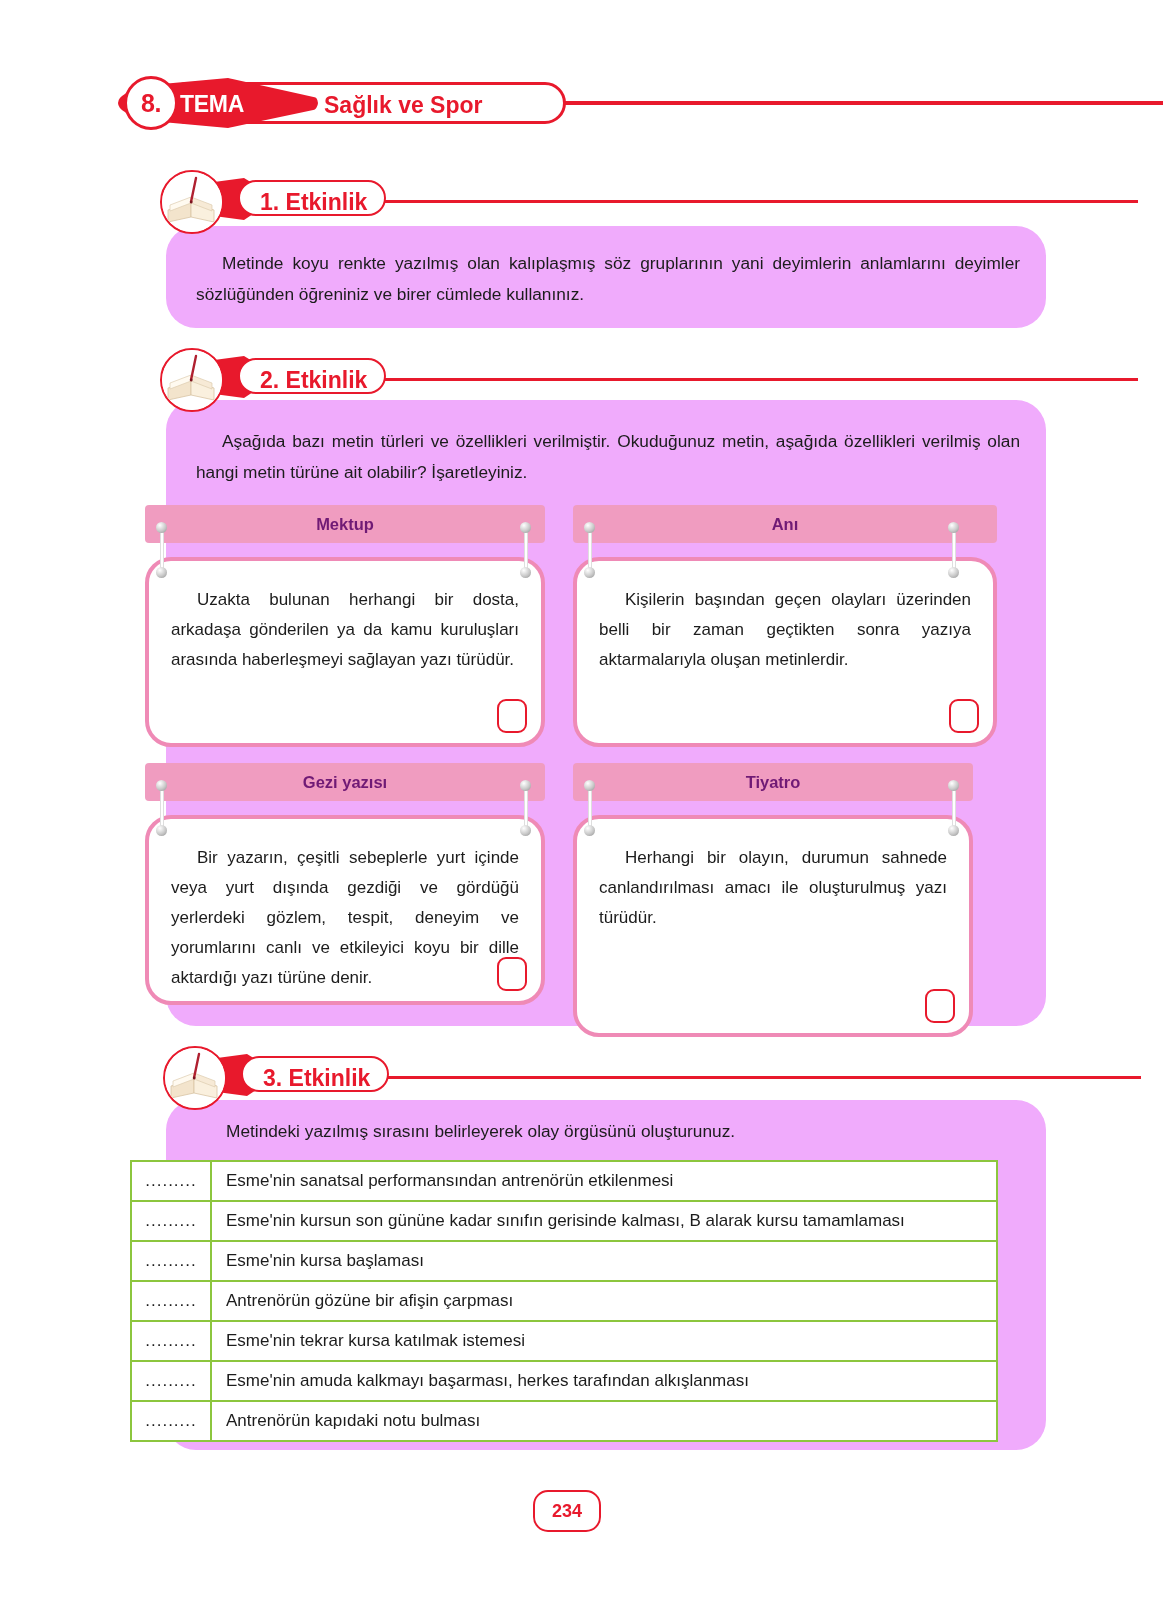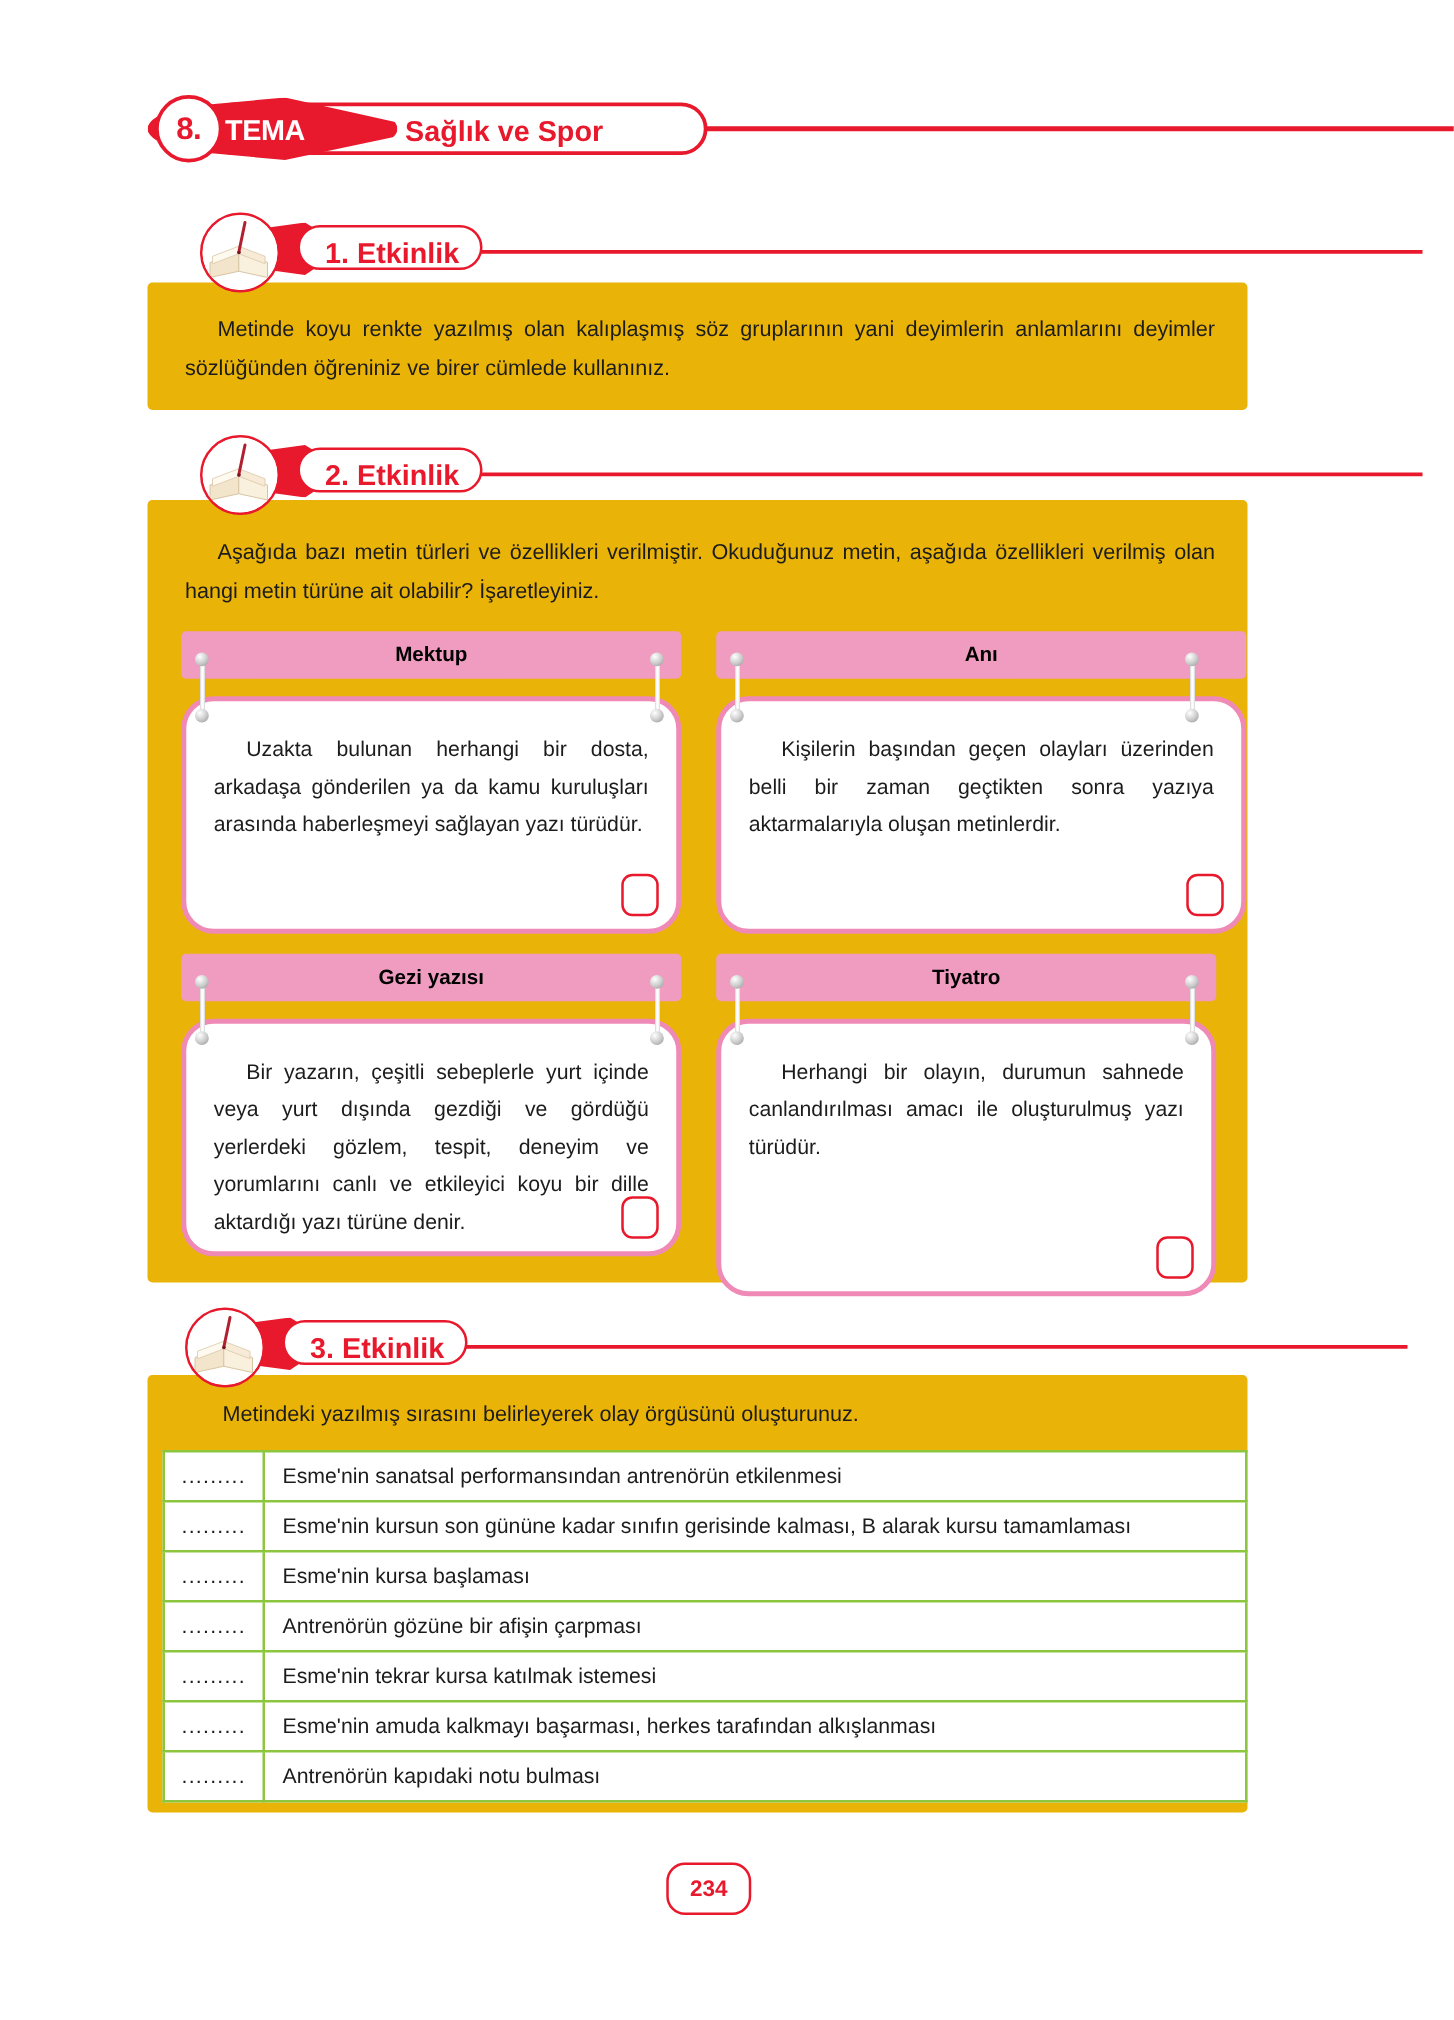--- a/index.html
+++ b/index.html
@@ -143,23 +143,24 @@
     border: 2.5px solid #e8192c;
     box-sizing: border-box;
     overflow: hidden;
     z-index: 3;
   }
   .book-circle svg { display:block; }
 
   
   .panel {
     position: absolute;
-    background: #eab308;
-    border-radius: 4px;
+    background: #f0abfc;
+    border-radius: 30px;
     z-index: 2;
+    margin-left: 48px;
   }
   .panel-text {
     position: absolute;
     font-size: 17.3px;
     line-height: 31px;
     color: #1c1c1c;
     text-align: justify;
   }
   .indent { display:inline-block; width: 26px; }
 
@@ -176,21 +177,21 @@
     background: #f09cc0;
     border-radius: 4px;
     display: flex;
     align-items: center;
     justify-content: center;
     box-sizing: border-box;
   }
   .card-head-label {
     font-size: 16.5px;
     font-weight: bold;
-    color: #000000;
+    color: #701a75;
   }
   .card-body {
     position: absolute;
     left: 0;
     top: 52px;
     width: 100%;
     background: #ffffff;
     border: 4px solid #ef8ab6;
     border-radius: 26px;
     box-sizing: border-box;
@@ -399,21 +400,21 @@
   <div class="pin" style="left:11px; top:17px;"></div>
   <div class="pin" style="left:375px; top:17px;"></div>
   <div class="card-body" style="height:222px;">
     <div class="card-body-text"><span class="indent"></span><span>Herhangi bir olayın, durumun sahnede canlandırılması amacı ile oluşturulmuş yazı türüdür.</span></div>
     <div class="checkbox"></div>
   </div>
   <div class="pin" style="left:11px; top:62px;"></div>
   <div class="pin" style="left:375px; top:62px;"></div>
 </div>
 
-<div class="act-head" style="left:148px; top:1046px; width:820px;text-align:center;">
+<div class="act-head" style="left:163px; top:1046px; width:820px;text-align:center;">
   <div class="act-rule" style="width:788px;"></div>
   <div class="act-wing"></div>
   <div class="act-pill"></div>
   <div class="act-label">3. Etkinlik</div>
   <div class="book-circle">
     <svg width="60" height="60" viewBox="0 0 60 60">
       <circle cx="30" cy="30" r="30" fill="#ffffff"></circle>
       <path d="M6 38 L29 30 L29 45 L6 50 Z" fill="#f3e4cc" stroke="#d8c4a4" stroke-width="0.8"></path>
       <path d="M52 38 L29 30 L29 45 L52 50 Z" fill="#faf0de" stroke="#d8c4a4" stroke-width="0.8"></path>
       <path d="M8 33 L29 25 L29 31 L8 39 Z" fill="#fffaf0" stroke="#dccbaf" stroke-width="0.7"></path>

